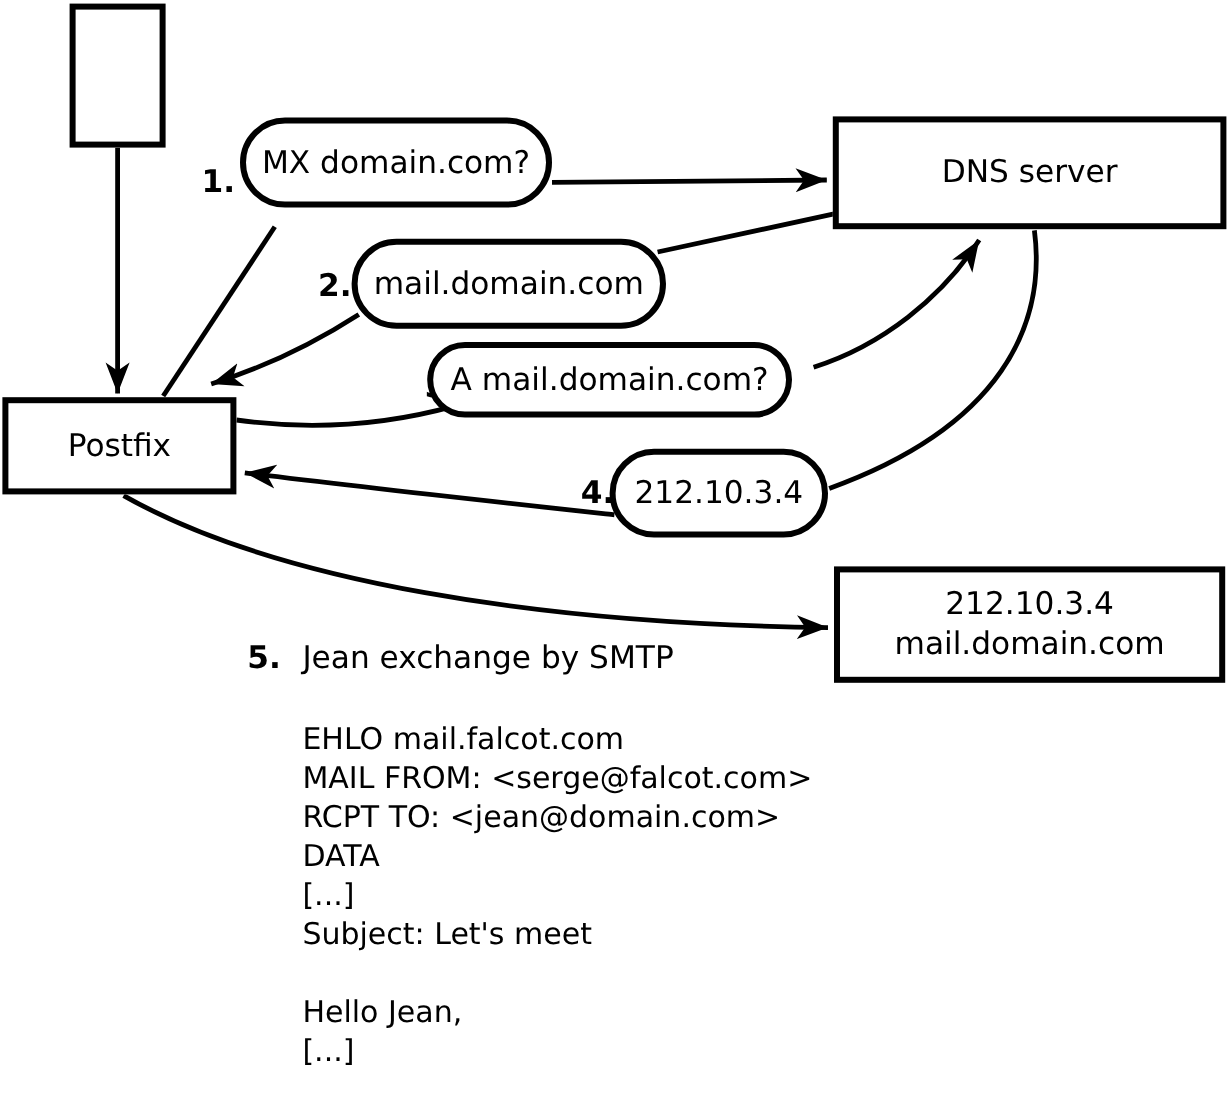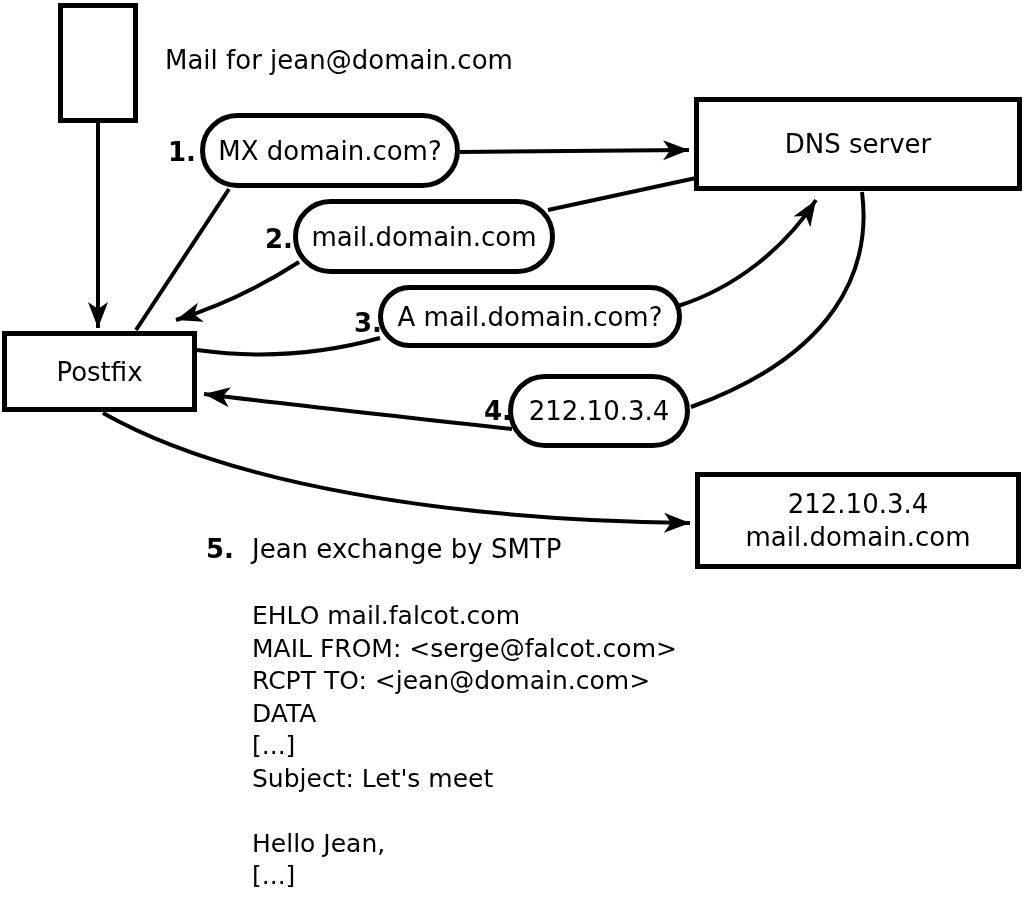--- a/index.html
+++ b/index.html
@@ -77,34 +77,33 @@
       <path d="M 197,350 Q 290,363 380,338"></path>
       <path d="M 678,306 C 735,288 785,248 816,200" marker-end="url(#ah)"></path>
       <path d="M 862,192 C 872,270 835,355 691,407"></path>
       <path d="M 512,429 C 420,419 300,406 204,394" marker-end="url(#ah)"></path>
       <path d="M 103,413 C 230,485 450,520 690,523" marker-end="url(#ah)"></path>
     </g>
   </svg>
 
   <div class="node rect" style="left:58px; top:3px; width:80px; height:120px;"></div>
 
-  <div class="lbl" style="left:165px; top:45px;">Mail for jean@domain.com</div>
 
   <div class="num" style="left:168px; top:137px;">1.</div>
-  <div class="node oval" style="left:200px; top:113px; width:260px; height:75px;">
+  <div class="node oval" style="left:200px; top:98px; width:260px; height:75px;">
     <span>MX domain.com?</span>
   </div>
 
   <div class="num" style="left:265px; top:224px;">2.</div>
   <div class="node oval" style="left:293px; top:199px; width:262px; height:75px;">
     <span>mail.domain.com</span>
   </div>
 
   <div class="num" style="left:354px; top:308px;">3.</div>
-  <div class="node oval" style="left:378px; top:285px; width:304px; height:63px;">
+  <div class="node oval" style="left:356px; top:285px; width:304px; height:63px;">
     <span>A mail.domain.com?</span>
   </div>
 
   <div class="num" style="left:484px; top:396px;">4.</div>
   <div class="node oval" style="left:508px; top:374px; width:182px; height:74px;">
     <span>212.10.3.4</span>
   </div>
 
   <div class="node rect" style="left:2px; top:331px; width:195px; height:81px;">
     <span>Postfix</span>

